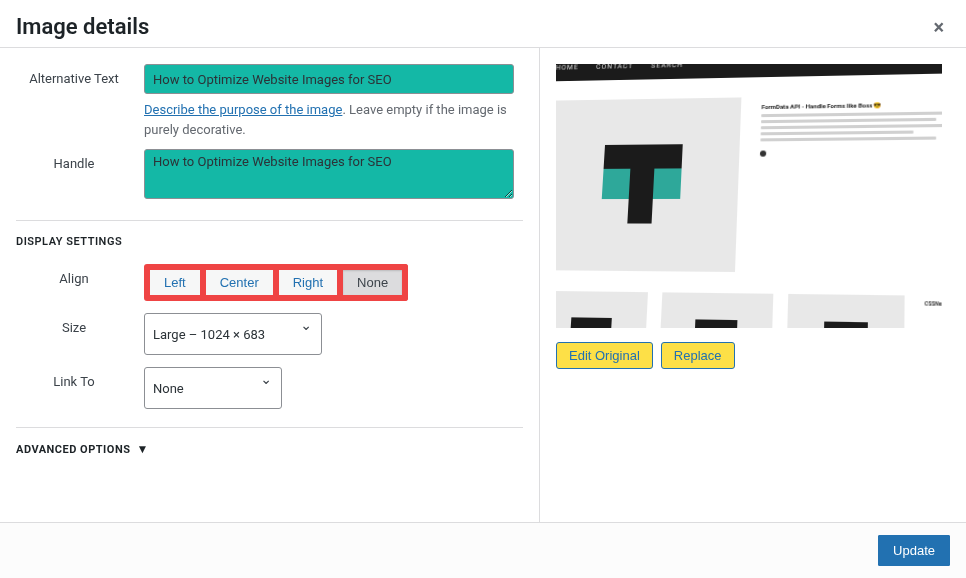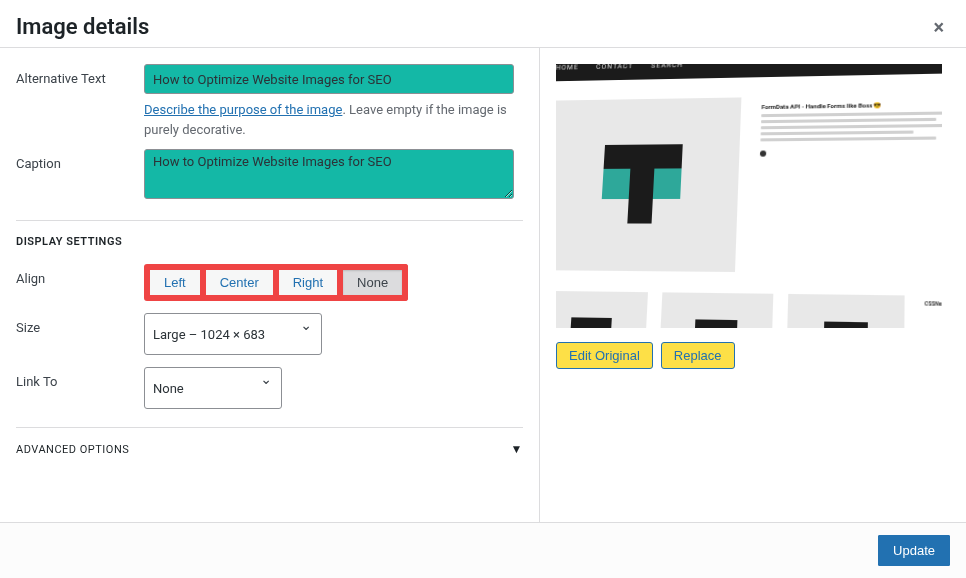--- a/index.html
+++ b/index.html
@@ -5,41 +5,41 @@
 * { box-sizing: border-box; margin: 0; padding: 0; }
 body { font-family: -apple-system, BlinkMacSystemFont, "Segoe UI", Roboto, sans-serif; font-size: 13px; color: #32373c; background: #fff; width: 966px; height: 578px; overflow: hidden; position: relative; }
 .modal { display: flex; flex-direction: column; height: 100%; }
 .header { padding: 14px 16px 8px 16px; display: flex; justify-content: space-between; align-items: center; border-bottom: 1px solid #dcdcde; }
 .header h1 { font-size: 22px; font-weight: 600; color: #1d2327; }
 .close-btn { font-size: 20px; color: #646970; cursor: pointer; padding: 0 6px; font-weight: bold; }
 .content { display: flex; flex: 1; overflow: hidden; }
 .left-col { width: 540px; padding: 16px 16px 16px 16px; border-right: 1px solid #dcdcde; overflow-y: auto; }
 .right-col { flex: 1; padding: 16px 24px 16px 16px; }
 .field-row { display: flex; align-items: flex-start; margin-bottom: 6px; }
-.field-label { width: 128px; text-align: left; padding-right: 12px; padding-top: 7px; color: #3c434a; font-size: 13px; }
+.field-label { width: 128px; text-align: center; padding-right: 12px; padding-top: 7px; color: #3c434a; font-size: 13px; }
 .field-control { flex: 1; }
 input[type="text"], textarea, select { width: 100%; max-width: 370px; padding: 4px 8px; border: 1px solid #8c8f94; border-radius: 3px; font-size: 13px; font-family: inherit; color: #2c3338; background: #14b8a6; }
 input[type="text"] { height: 30px; }
 textarea { height: 50px; resize: vertical; }
 select { height: 42px; max-width: 178px; padding-right: 24px; background: #fff; }
 .select-wrap { position: relative; display: inline-block; }
 .select-wrap::after { content: "⌄"; position: absolute; right: 10px; top: 4px; pointer-events: none; color: #3c434a; font-size: 14px; }
 .select-wrap select { appearance: none; -webkit-appearance: none; }
 .select-wrap.wide select { max-width: 178px; width: 178px; }
 .desc-text { font-size: 13px; color: #646970; margin-top: 6px; max-width: 370px; line-height: 1.5; }
 .desc-text a { color: #2271b1; text-decoration: underline; }
 .section-divider { border-top: 1px solid #dcdcde; margin: 18px 0 14px 0; }
 .section-heading { font-size: 11px; font-weight: 600; letter-spacing: 0.5px; text-transform: uppercase; color: #1d2327; margin-bottom: 16px; }
 .button-group { display: inline-flex; }
 .button-group button { padding: 5px 14px; border: 6px solid #ef4444; background: #f6f7f7; color: #2271b1; font-size: 13px; cursor: pointer; }
 .button-group button:first-child { border-radius: 3px 0 0 3px; }
 .button-group button:last-child { border-radius: 0 3px 3px 0; }
 .button-group button + button { border-left: none; }
 .button-group button.active { background: #dcdcde; color: #3c434a; box-shadow: inset 0 1px 2px rgba(0,0,0,0.15); }
-.advanced-toggle { display: flex; align-items: center; font-size: 11px; font-weight: 400; letter-spacing: 0.5px; text-transform: uppercase; color: #1d2327; cursor: pointer; margin-top: 12px; justify-content: space-between; }
+.advanced-toggle { display: flex; align-items: center; font-size: 11px; font-weight: 700; letter-spacing: 0.5px; text-transform: uppercase; color: #1d2327; cursor: pointer; margin-top: 12px; }
 .advanced-toggle .arrow { margin-left: 6px; font-size: 12px; }
 .preview-img { width: 100%; height: 264px; background: #e5e5e5; position: relative; overflow: hidden; }
 .preview-browser { position: absolute; inset: 0; perspective: 1200px; }
 .browser-page { position: absolute; top: 0; left: 0; width: 120%; height: 120%; background: #fff; transform: rotateX(12deg) rotateY(-10deg) rotateZ(2deg) translate(-20px,-10px); transform-origin: top left; box-shadow: 0 10px 40px rgba(0,0,0,0.3); }
 .browser-bar { height: 28px; background: #1b1b1b; display: flex; align-items: center; padding: 0 20px; gap: 18px; }
 .browser-bar span { color: #ddd; font-size: 7px; letter-spacing: 1px; }
 .browser-body { display: flex; padding: 20px 20px; gap: 14px; }
 .logo-tile { width: 190px; height: 170px; background: #e8e8e8; display: flex; align-items: center; justify-content: center; }
 .logo-t { width: 78px; height: 78px; position: relative; }
 .logo-t .bar-h { position: absolute; top: 0; left: 0; right: 0; height: 24px; background: #1b1b1b; }
@@ -80,21 +80,21 @@
         <div class="field-label">Alternative Text</div>
         <div class="field-control">
           <input type="text" value="How to Optimize Website Images for SEO" style="">
           <div class="desc-text">
             <a href="#">Describe the purpose of the image</a><span>. Leave empty if the image is purely decorative.</span>
           </div>
         </div>
       </div>
 
       <div class="field-row" style="margin-top:10px;">
-        <div class="field-label">Caption</div>
+        <div class="field-label">Handle</div>
         <div class="field-control">
           <textarea style="">How to Optimize Website Images for SEO</textarea>
         </div>
       </div>
 
       <div class="section-divider"></div>
       <div class="section-heading">DISPLAY SETTINGS</div>
 
       <div class="field-row" style="margin-bottom:12px;">
         <div class="field-label">Align</div>

